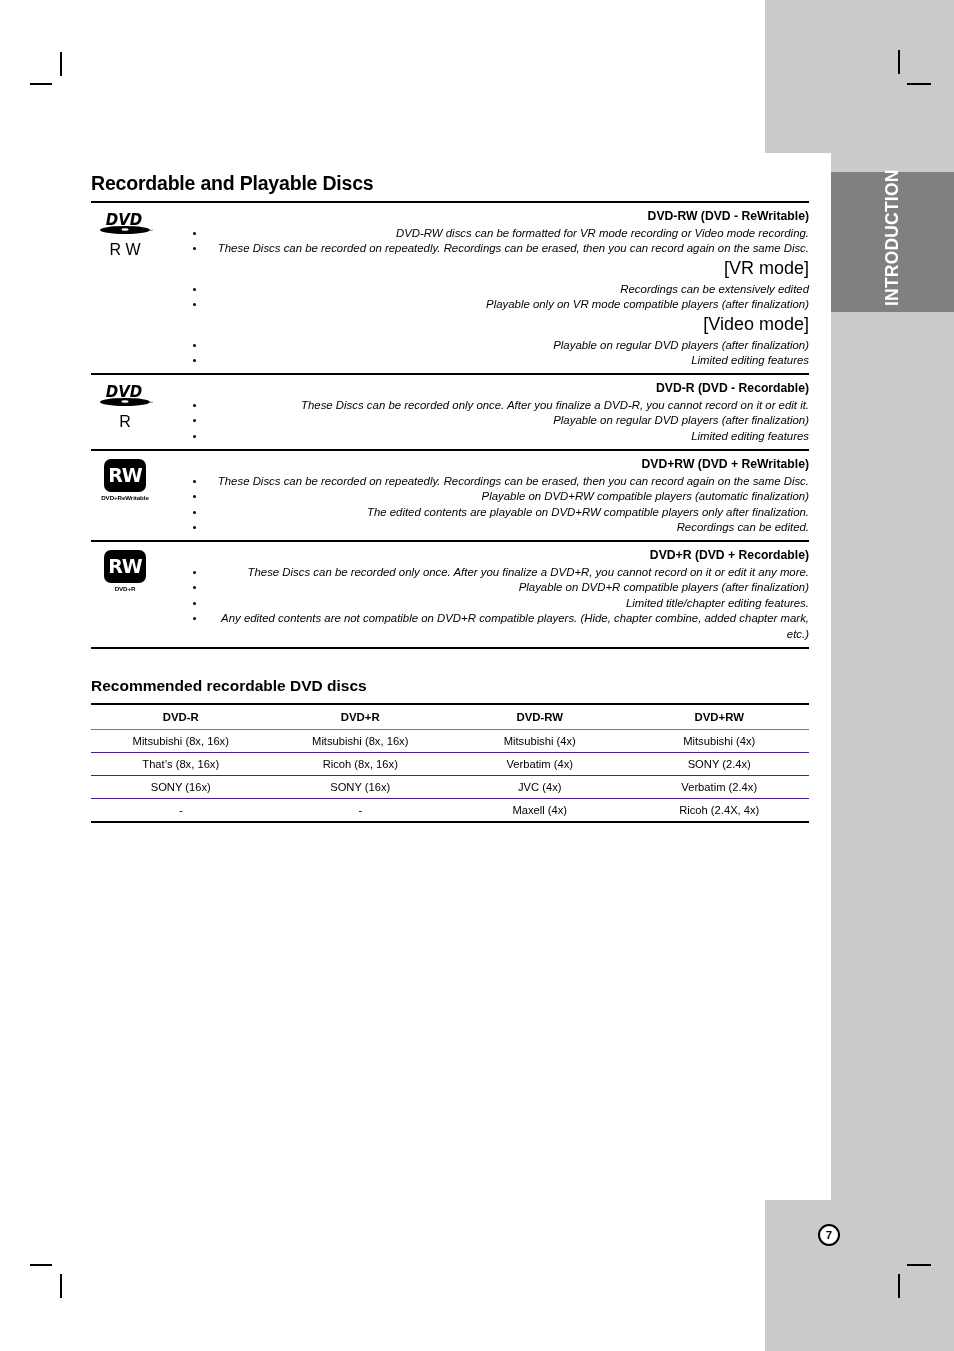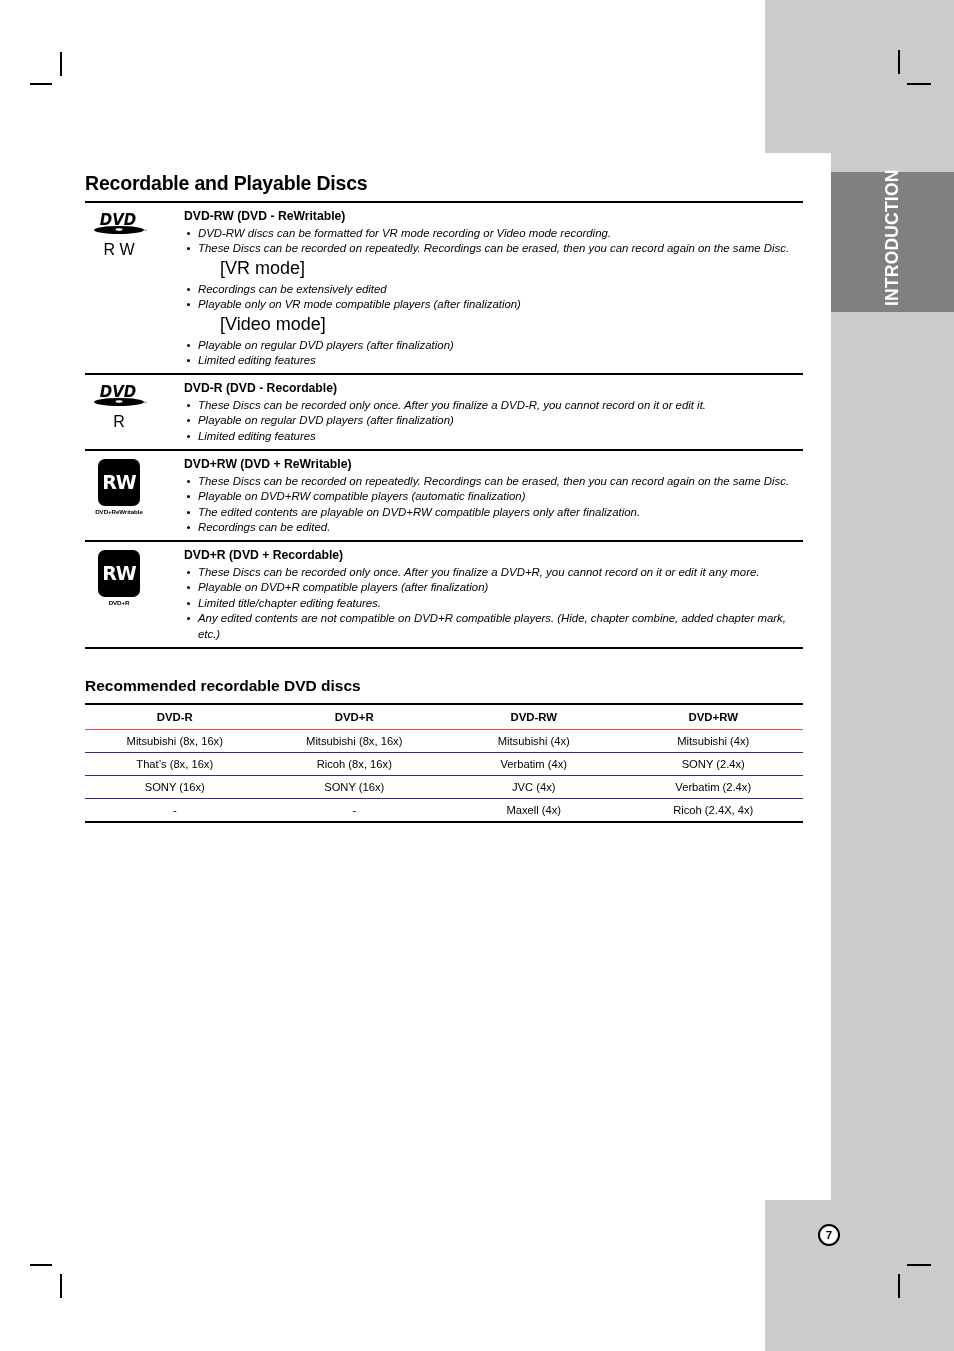--- a/index.html
+++ b/index.html
@@ -76,21 +76,21 @@
 
   
   .crop {
     position: absolute;
     background: #000000;
   }
 
   
   .content {
     position: absolute;
-    left: 85px;
+    left: 91px;
     top: 172px;
     width: 718px;
   }
 
   h1.page-title {
     font-size: 19.5px;
     font-weight: bold;
     margin: 0 0 6px 0;
     letter-spacing: -0.2px;
     color: #000;
@@ -112,20 +112,21 @@
     width: 68px;
     flex: 0 0 68px;
     padding-top: 2px;
     display: flex;
     flex-direction: column;
     align-items: center;
   }
   .disc-body {
     flex: 1 1 auto;
     padding-left: 3px;
+    text-align: right;
   }
   .disc-title {
     font-size: 12.2px;
     font-weight: bold;
     line-height: 1.2;
     margin-bottom: 2px;
     color: #000;
   }
   ul.bullets {
     list-style: none;
@@ -160,21 +161,21 @@
 
   
   .dvd-logo {
     width: 56px;
     height: 30px;
     position: relative;
   }
   
   .rw-logo {
     width: 42px;
-    height: 47px;
+    height: 33px;
     background: #000;
     border-radius: 7px;
     display: flex;
     align-items: center;
     justify-content: center;
   }
   .rw-logo .rw-text {
     color: #fff;
     font-family: "DejaVu Sans", sans-serif;
     font-weight: bold;

